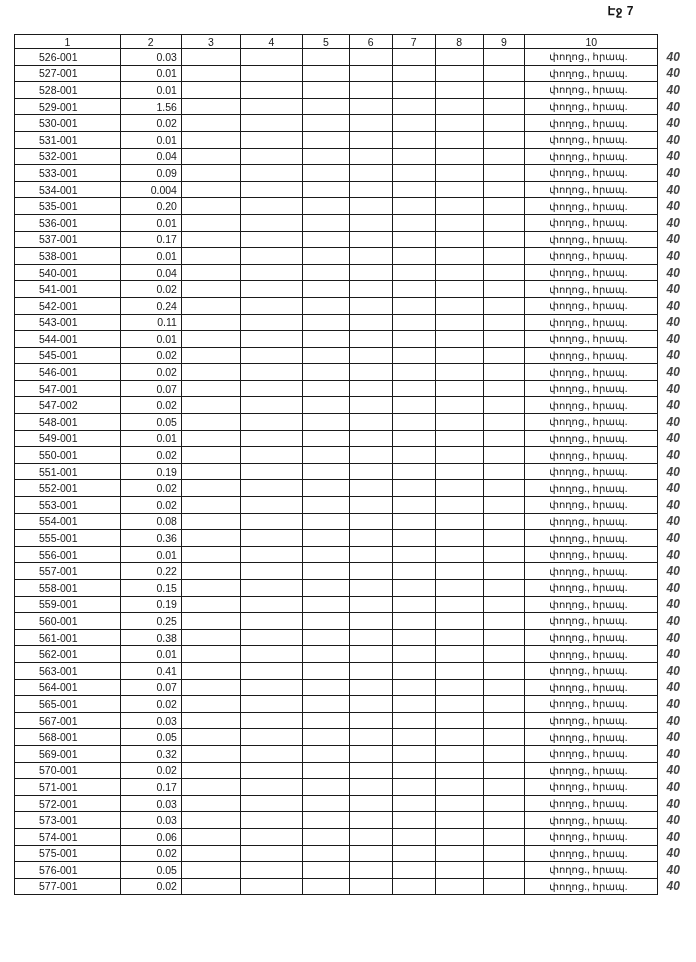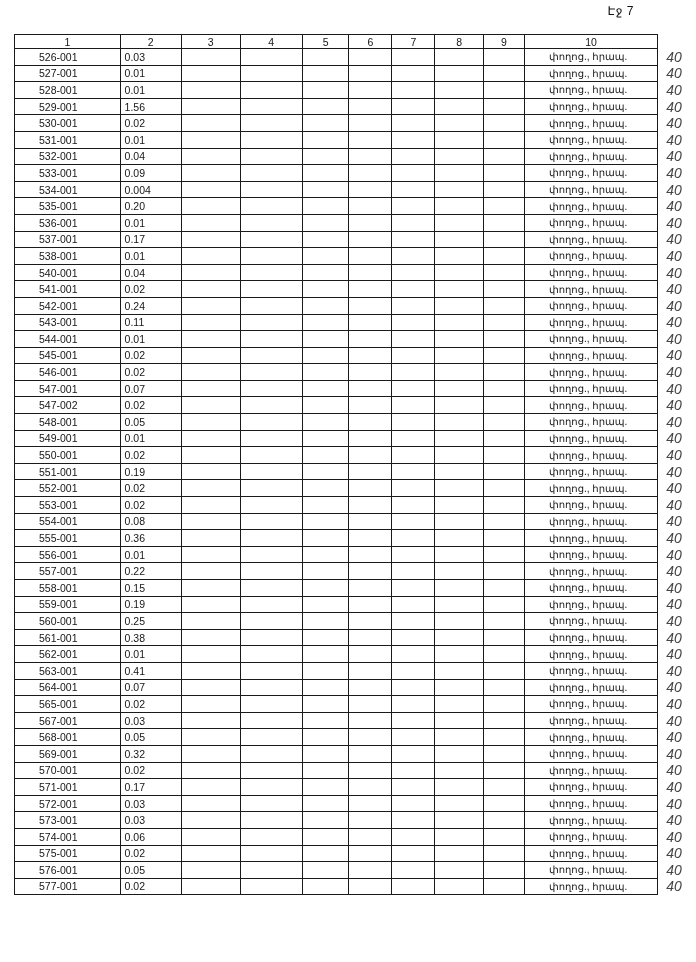--- a/index.html
+++ b/index.html
@@ -13,21 +13,21 @@
     width: 696px;
     height: 962px;
     background: #ffffff;
     overflow: hidden;
   }
   .page-label {
     position: absolute;
     top: 4px;
     right: 62px;
     font-size: 12px;
-    font-weight: normal;
+    font-weight: bold;
     color: #111;
     letter-spacing: 0.5px;
   }
   .doc-table {
     position: absolute;
     top: 34px;
     left: 14px;
     border-collapse: collapse;
     table-layout: fixed;
   }
@@ -41,21 +41,21 @@
     white-space: nowrap;
   }
   .doc-table th {
     font-weight: normal;
     text-align: center;
     height: 13px;
     font-size: 10.5px;
     border-bottom: 1.5px solid #1a1a1a;
   }
   td.c-id   { width: 82px;  text-align: left; padding-left: 24px; }
-  td.c-val  { width: 56px;  text-align: left; }
+  td.c-val  { width: 56px;  text-align: right; }
   td.c-3    { width: 56px; }
   td.c-4    { width: 60px; }
   td.c-5    { width: 42px; }
   td.c-6    { width: 38px; }
   td.c-7    { width: 38px; }
   td.c-8    { width: 44px; }
   td.c-9    { width: 36px; }
   td.c-note { width: 108px; text-align: left; font-size: 10px; padding-left: 24px; }
   th.h-id   { width: 82px; }
   th.h-val  { width: 56px; }
@@ -63,25 +63,26 @@
   th.h-4    { width: 60px; }
   th.h-5    { width: 42px; }
   th.h-6    { width: 38px; }
   th.h-7    { width: 38px; }
   th.h-8    { width: 44px; }
   th.h-9    { width: 36px; }
   th.h-note { width: 108px; }
   td.c-margin, th.h-margin {
     border: none;
     width: 26px;
-    font-size: 14px;
+    font-size: 12px;
     color: #444;
     text-align: left;
     padding-left: 8px;
     font-style: italic;
+    font-weight: bold;
   }
 </style>
 </head>
 <body>
 
 <div class="page">
   <div class="page-label">Էջ 7</div>
 
   <table class="doc-table">
     <thead>

